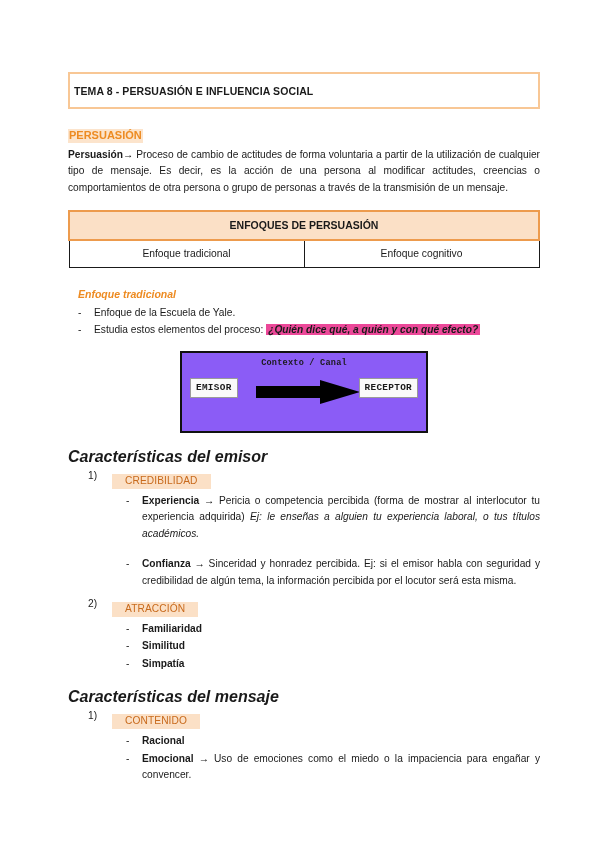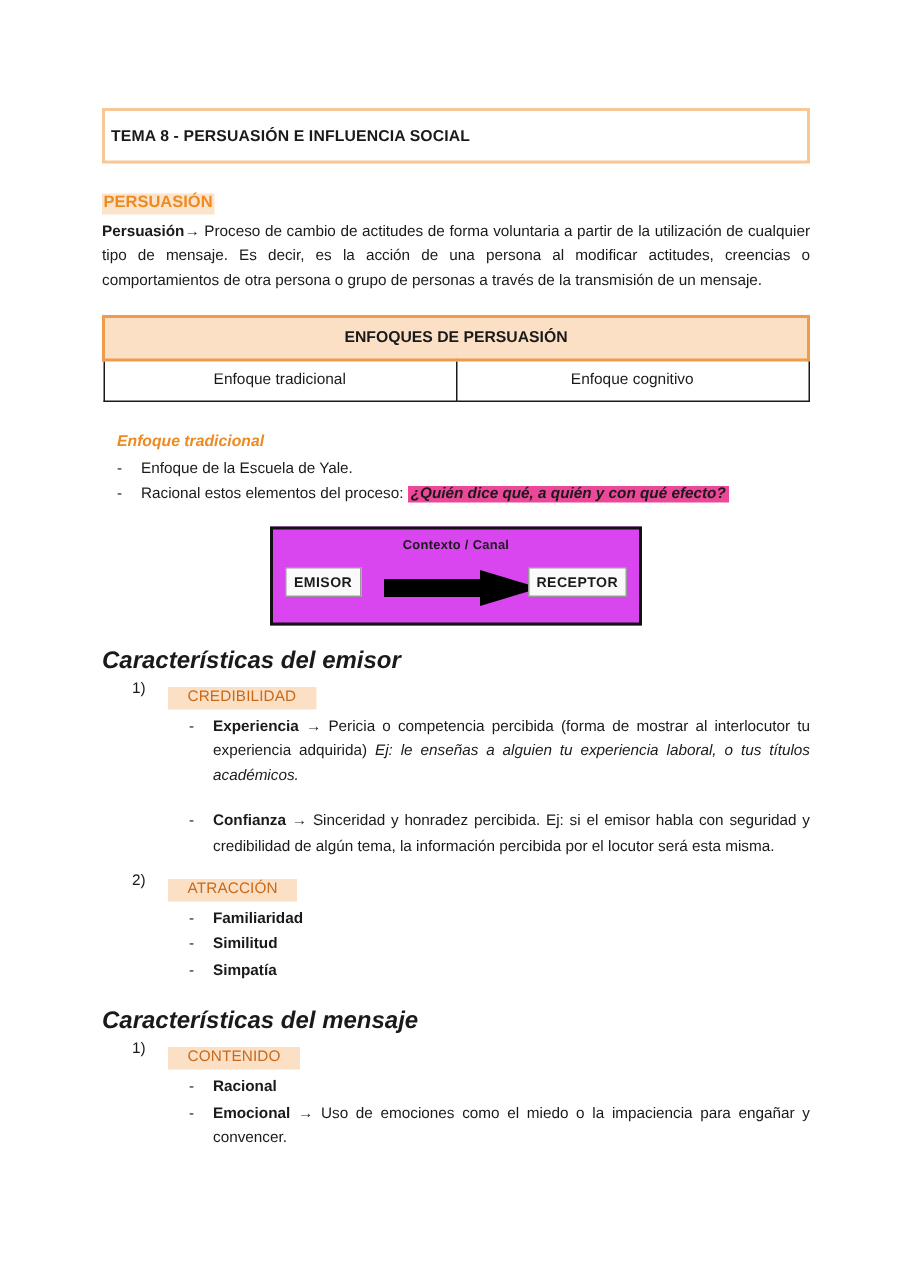--- a/index.html
+++ b/index.html
@@ -128,23 +128,24 @@
   
   .diagram-wrap {
     margin: 12px 0 14px 0;
     display: flex;
     justify-content: center;
   }
   .diagram {
     box-sizing: border-box;
     position: relative;
     width: 248px;
-    height: 66px;
+    height: 82px;
     border: 2.5px solid #111;
-    background: #d946ef;
+    background: #8b5cf6;
+    font-family: Liberation Mono, monospace;
   }
   .diagram .ctx {
     text-align: center;
     font-size: 8.6px;
     font-weight: bold;
     margin-top: 5px;
     letter-spacing: .2px;
   }
   .diagram .row {
     position: relative;
@@ -248,21 +249,21 @@
       <td class="cell">Enfoque tradicional</td>
       <td class="cell">Enfoque cognitivo</td>
     </tr>
   </tbody>
     </table>
 
   <div>
     <div><span class="h-orange-italic">Enfoque tradicional</span></div>
     <ul class="dash">
       <li><span>Enfoque de la Escuela de Yale.</span></li>
-      <li><span>Racional estos elementos del proceso: </span><span class="hl">¿Quién dice qué, a quién y con qué efecto?</span></li>
+      <li><span>Estudia estos elementos del proceso: </span><span class="hl">¿Quién dice qué, a quién y con qué efecto?</span></li>
     </ul>
   </div>
 
   <div class="diagram-wrap">
     <div class="diagram">
       <div class="ctx">Contexto / Canal</div>
       <div class="row">
         <div class="dbox left">EMISOR</div>
         <svg class="arrow" viewBox="0 0 104 24">
           <polygon points="0,6 64,6 64,0 104,12 64,24 64,18 0,18" fill="#000000"></polygon>

